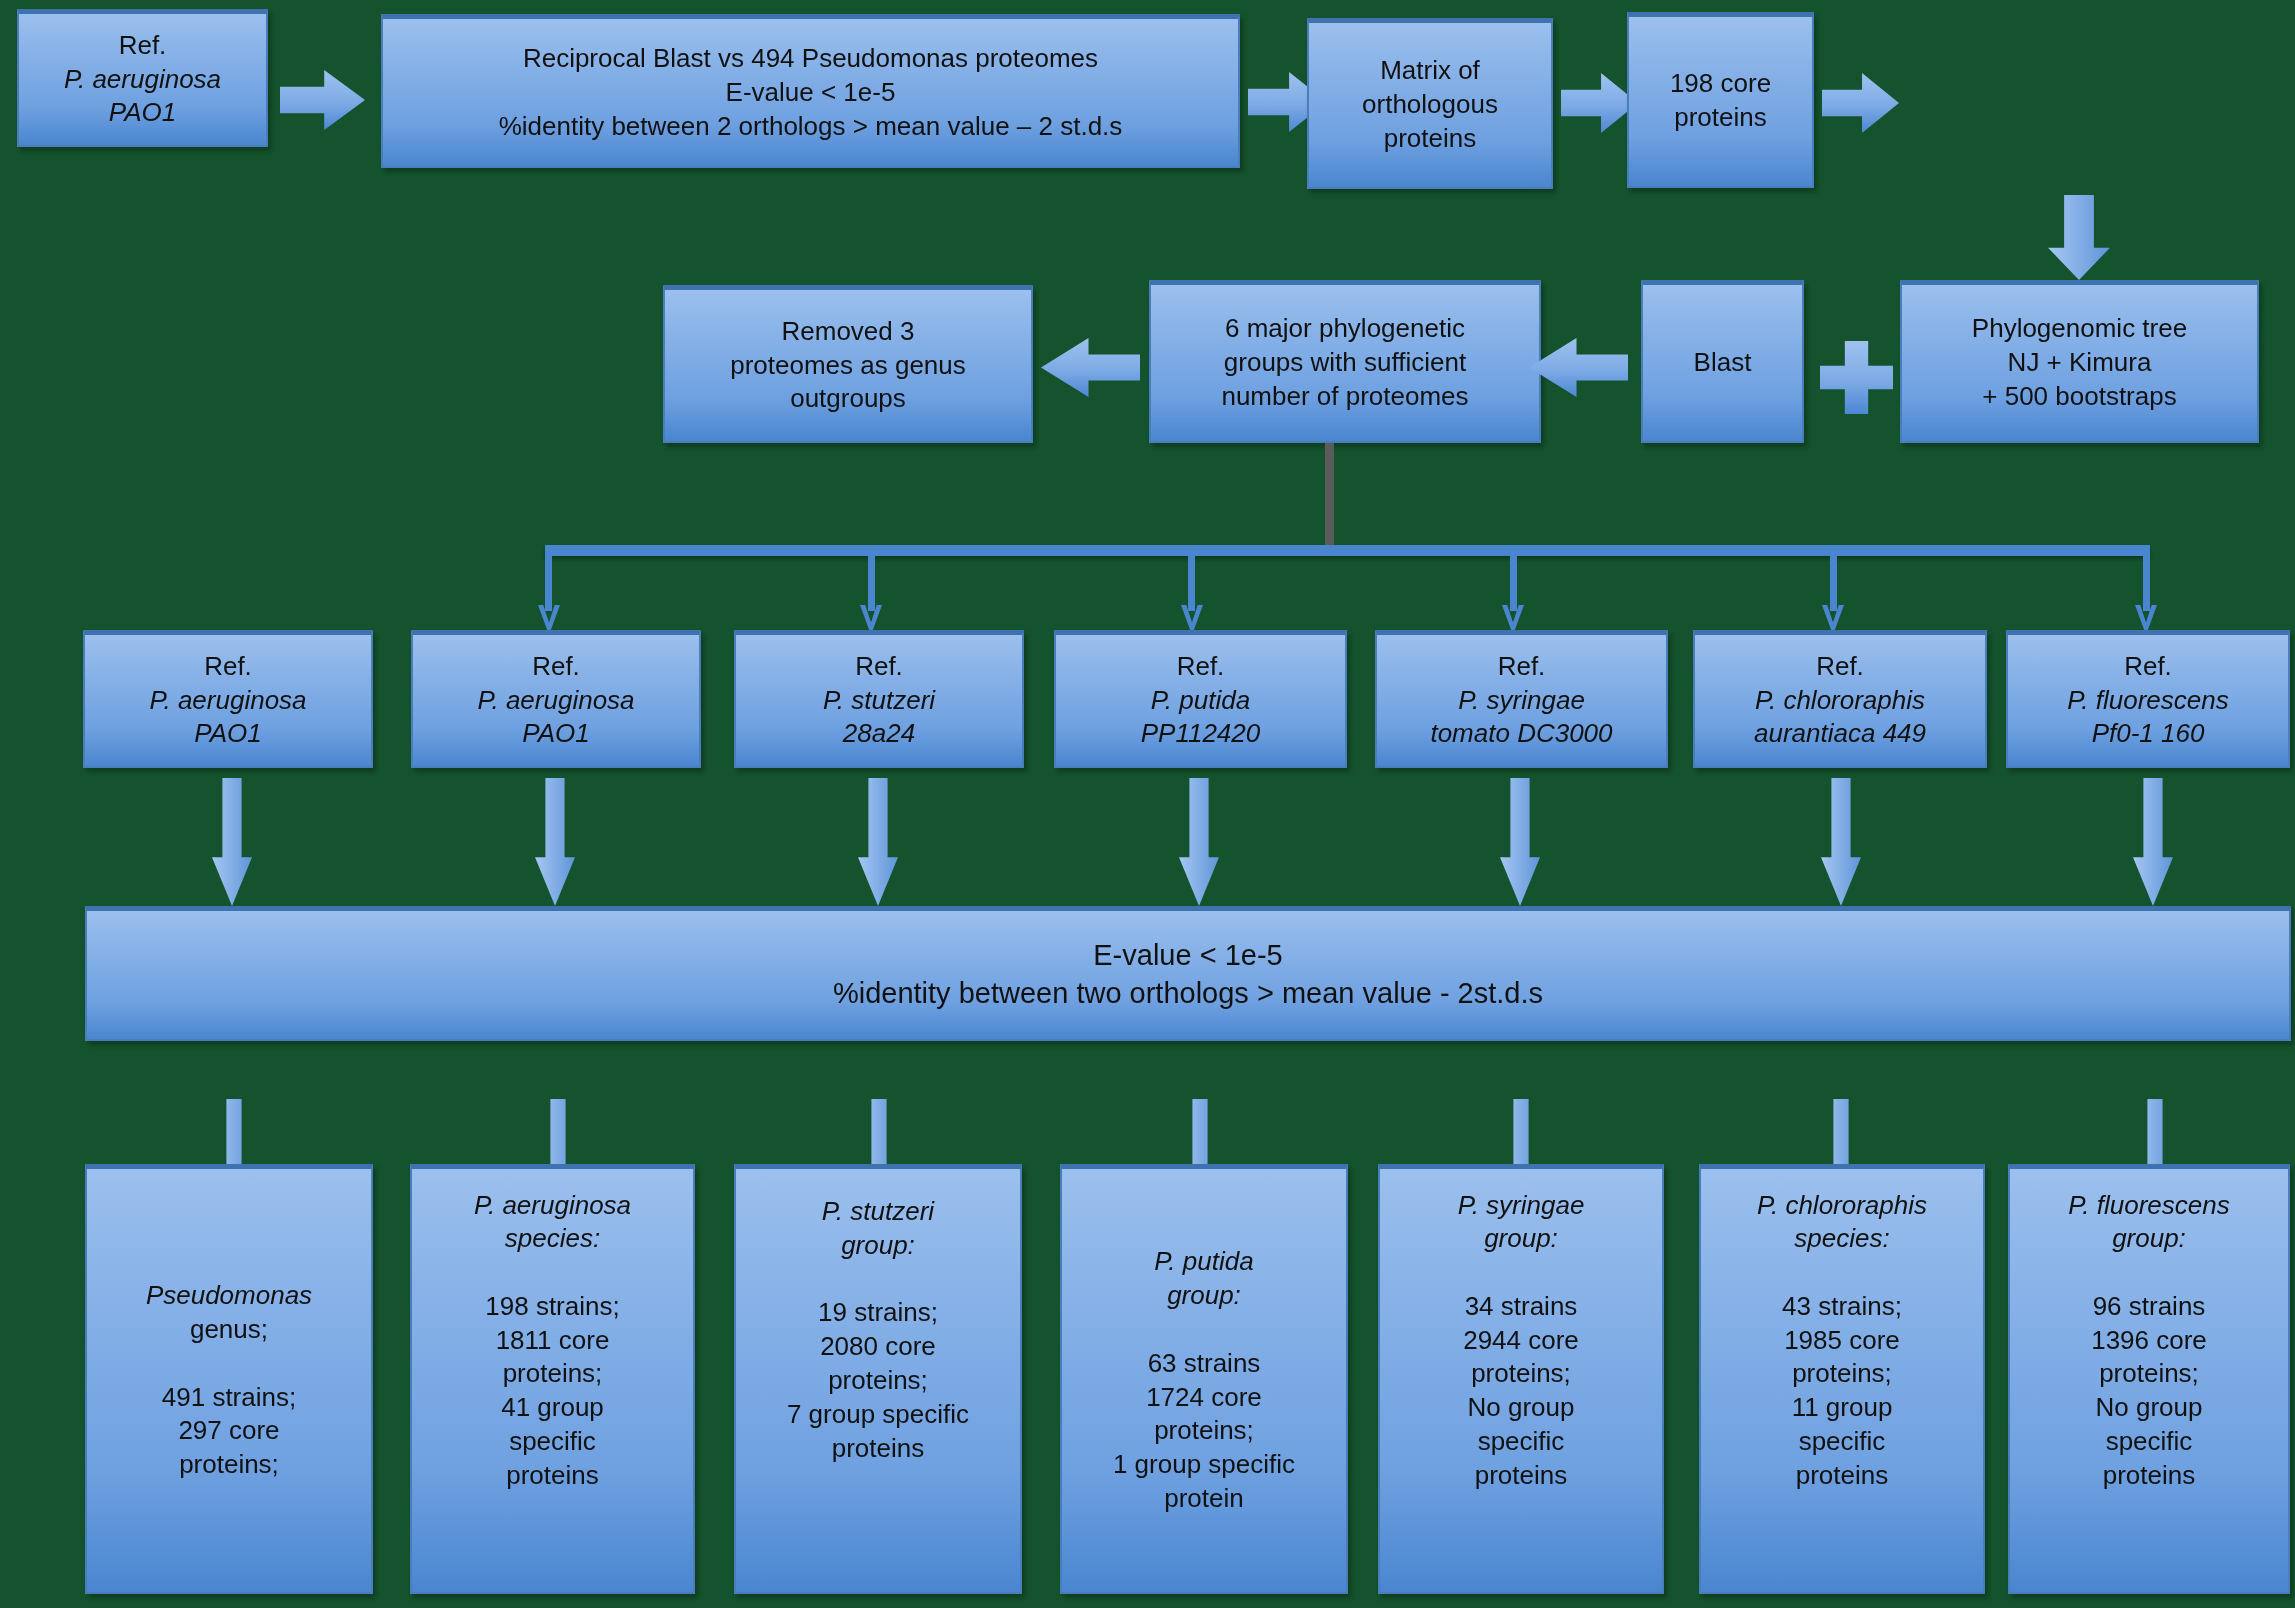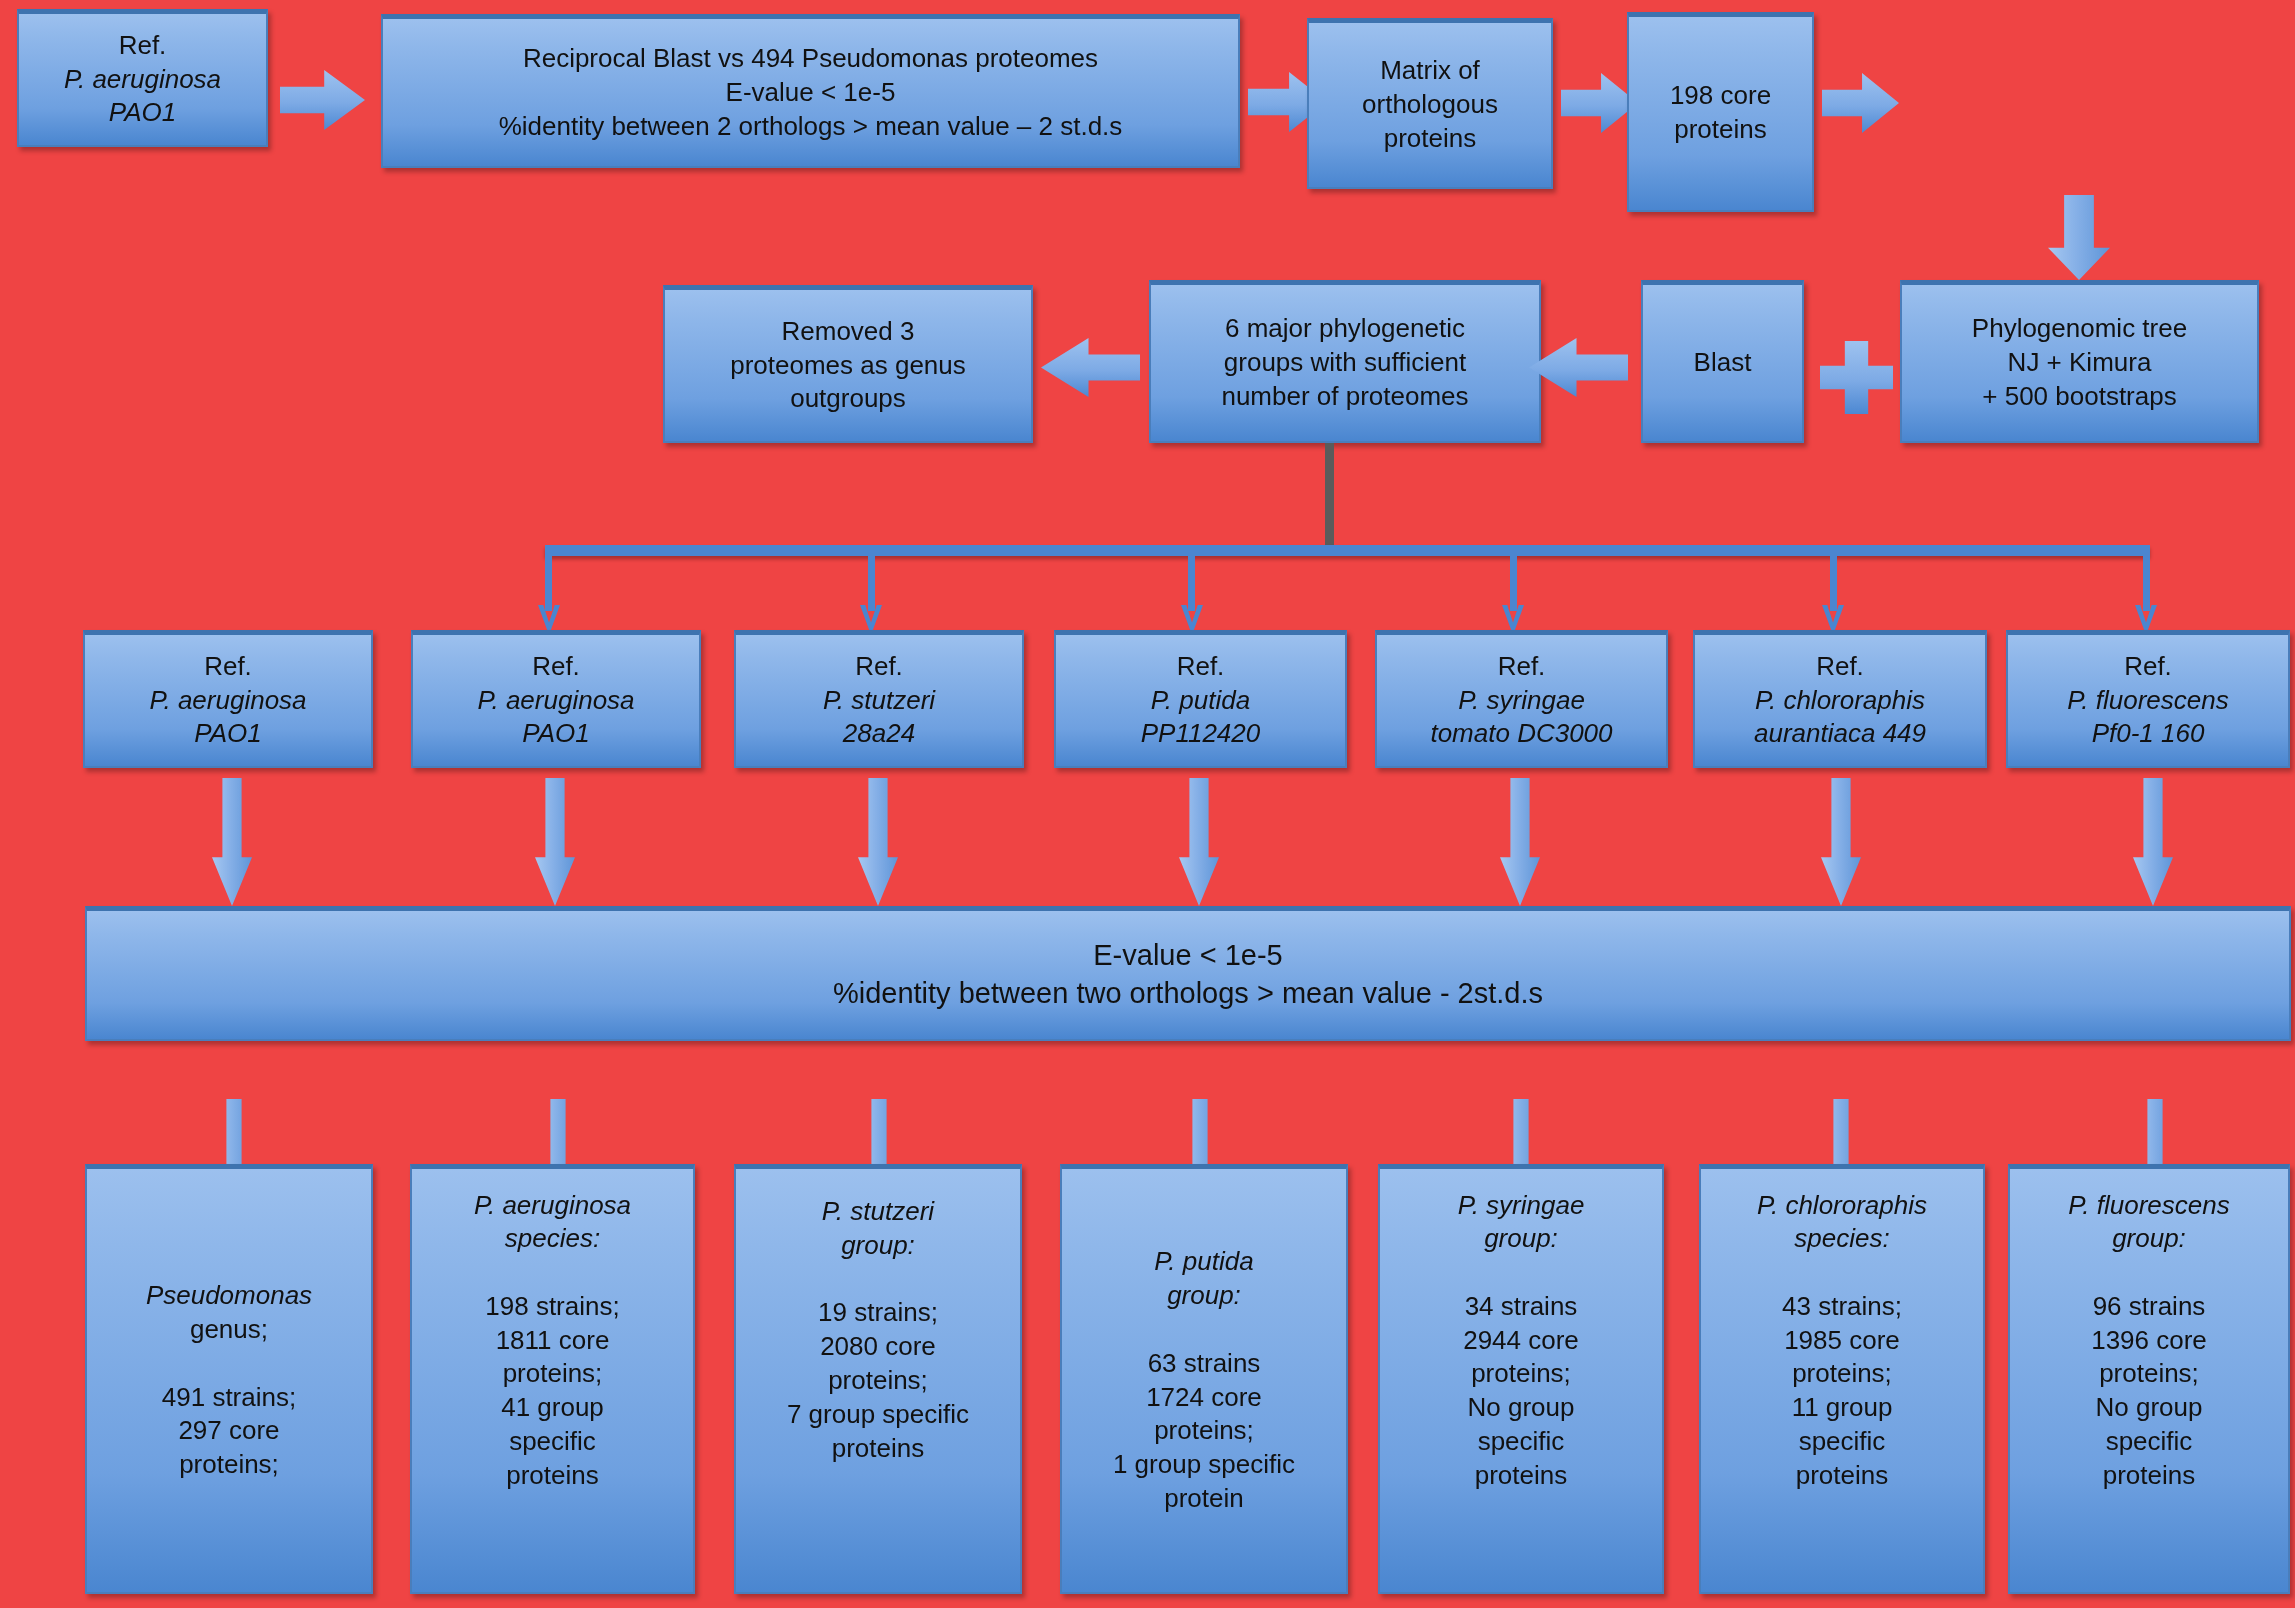--- a/index.html
+++ b/index.html
@@ -5,21 +5,21 @@
 <style>
   html,body{margin:0;padding:0;background:#ffffff;}
   body{
     font-family:"Liberation Sans", sans-serif;
     -webkit-font-smoothing:antialiased;
   }
   #canvas{
     position:relative;
     width:2295px;
     height:1608px;
-    background:#ef4444;
+    background:#14532d;
     overflow:hidden;
   }
 
   
   .box{
     position:absolute;
     box-sizing:border-box;
     background:linear-gradient(to bottom,#9CC0EE 0%,#8FB7EA 18%,#6EA0E0 72%,#4A86D0 100%);
     border:2px solid #4A7EBB;
     border-top-width:5.9px;
@@ -122,21 +122,21 @@
   <div class="box" style="left:1307px;top:18px;width:246px;height:171px;">
     <div>
       <span class="ln">Matrix of</span>
       <span class="ln">orthologous</span>
       <span class="ln">proteins</span>
     </div>
   </div>
 
   <div class="harrow" style="left:1561px;top:73px;width:77px;height:60px;"></div>
 
-  <div class="box" style="left:1627px;top:11.7px;width:187px;height:200px;">
+  <div class="box" style="left:1627px;top:11.7px;width:187px;height:176px;">
     <div>
       <span class="ln">198 core</span>
       <span class="ln">proteins</span>
     </div>
   </div>
 
   <div class="harrow" style="left:1822px;top:73px;width:77px;height:60px;"></div>
 
 
   <div class="varrow" style="left:2048px;top:195px;width:62px;height:85px;"></div>

